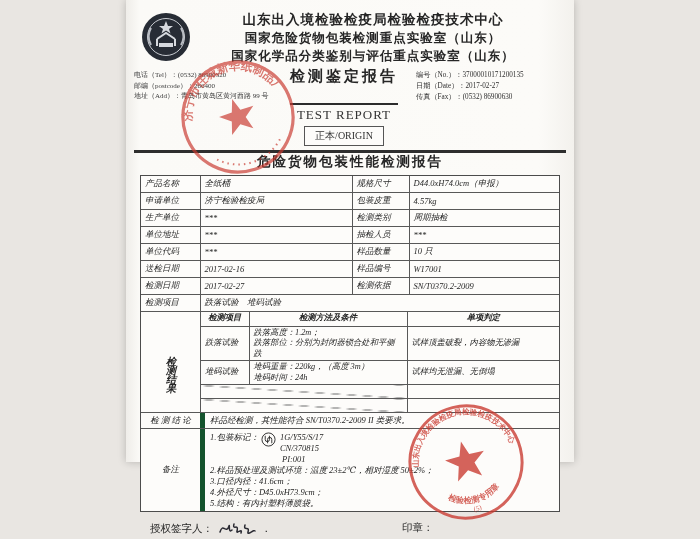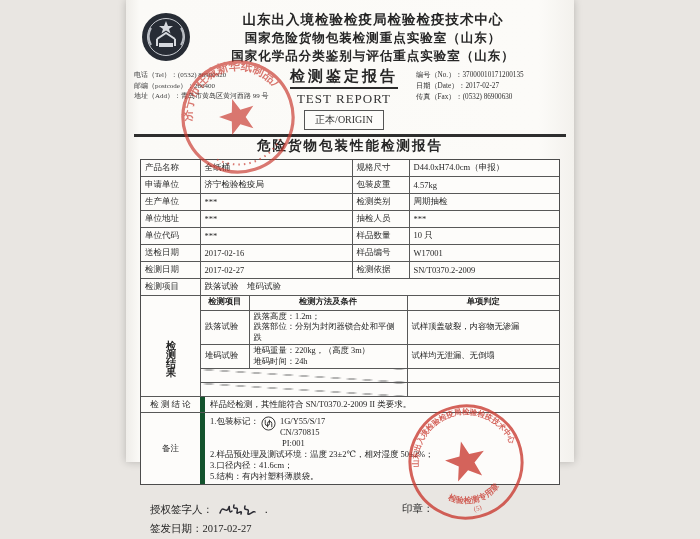--- a/index.html
+++ b/index.html
@@ -19,28 +19,28 @@
   .hdr{display:flex;align-items:flex-start;padding:10px 10px 0 10px;}
   .emblem{flex:0 0 60px;display:flex;justify-content:center;padding-top:2px;}
   .orgs{flex:1;text-align:center;padding-right:14px;}
   .org1{font-size:13.5px;font-weight:bold;letter-spacing:1px;line-height:19px;}
   .org2{font-size:12.5px;font-weight:bold;letter-spacing:1px;line-height:18px;}
   
   .band{display:flex;padding:2px 8px 0 8px;align-items:flex-start;}
   .contact{width:138px;font-size:7px;line-height:10.5px;color:#3a3a3a;padding-top:3px;}
   .titleblk{flex:1;text-align:center;}
   .rpt-title{display:inline-block;font-size:15px;font-weight:bold;letter-spacing:3px;
-    border-bottom:2.5px solid #2c2c2c;padding-bottom:1px;}
+    border-bottom:2.5px solid #2c2c2c;padding-bottom:17px;}
   .rpt-en{font-size:13px;letter-spacing:1px;margin-top:2px;color:#333;}
   .origin{display:inline-block;border:1px solid #555;font-size:10px;padding:2px 10px;margin-top:3px;color:#333;background:#fdfcfa;}
   .refs{width:150px;font-size:7.2px;line-height:11px;color:#2f2f2f;padding-top:3px;}
   .rule{height:2.5px;background:#2e2e2e;margin:4px 8px 0 8px;}
   .doc-title{text-align:center;font-size:13.5px;font-weight:bold;letter-spacing:2px;margin-top:0;}
   
-  .doc-table{margin:4px 14px 16px 14px;border:1px solid #4c4c4c;background:#fdfcfa;}
+  .doc-table{margin:4px 14px 8px 14px;border:1px solid #4c4c4c;background:#fdfcfa;font-style:italic;}
   table{border-collapse:collapse;width:100%;table-layout:fixed;}
   td{border-right:1px solid #585858;border-bottom:1px solid #585858;
      font-size:8.5px;padding:1px 4px;vertical-align:middle;overflow:hidden;}
   td:last-child{border-right:none;}
   .info td{height:14px;}
   .lbl{color:#2c2c2c;}
   .res-wrap{display:flex;border-bottom:1px solid #585858;}
   .res-label{flex:0 0 59px;border-right:1px solid #585858;display:flex;align-items:center;justify-content:center;}
   .res-label span{writing-mode:vertical-rl;text-orientation:upright;font-size:10px;letter-spacing:9px;font-weight:bold;padding-top:8px;}
   .res{flex:1;}
@@ -230,20 +230,21 @@
             <path d="M 7,12 L 7,8 A 2.2,2.2 0 0 1 11.5,8 L 11.5,12" fill="none" stroke="#2c2c2c" stroke-width="1"></path>
           </svg>
           <span class="mark-codes">
             <div>1G/Y55/S/17</div>
             <div>CN/370815</div>
           </span>
         </div>
         <div class="pi">PI:001</div>
         <div>2.样品预处理及测试环境：温度 23±2℃，相对湿度 50±2%；</div>
         <div>3.口径内径：41.6cm；</div>
+        <div>4.外径尺寸：D45.0xH73.9cm；</div>
         <div>5.结构：有内衬塑料薄膜袋。</div>
       </div>
     </div>
   </div>
 
   <div class="foot">
     <div class="sig-row">
       <span>授权签字人：</span>
       <svg class="sig-svg" width="44" height="20" viewBox="0 0 44 20">
         <path d="M3,13 C6,3 9,16 12,7 C13,4 11,15 15,11 M17,5 C15,12 22,4 20,12 C19,16 26,8 24,14 M28,6 C26,13 33,6 31,13 C30,17 37,10 38,12" fill="none" stroke="#2b2b33" stroke-width="1.5" stroke-linecap="round"></path>

